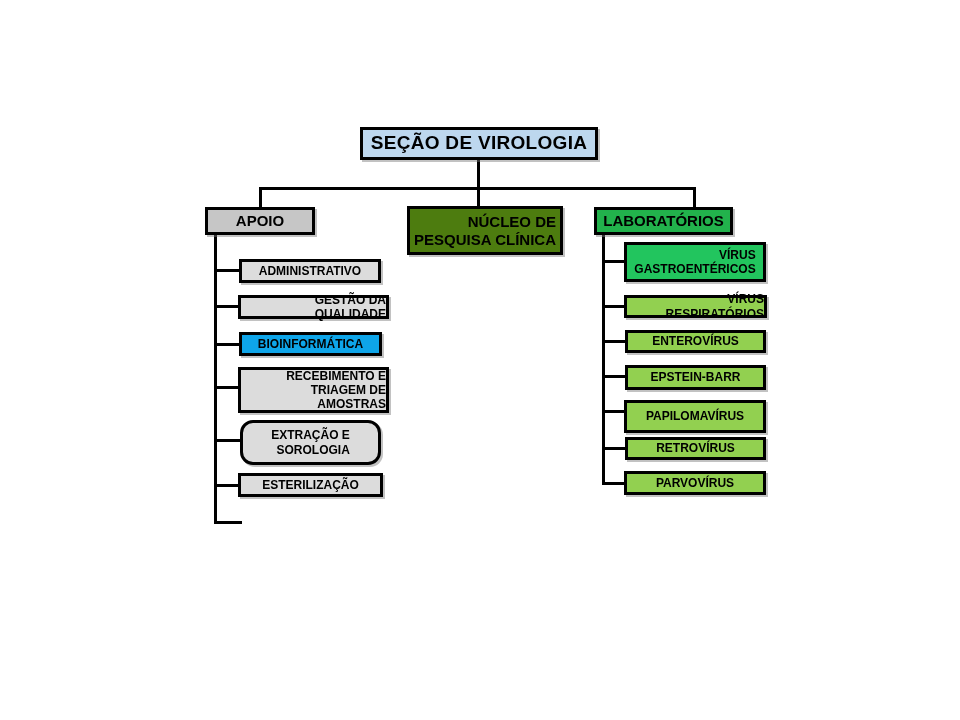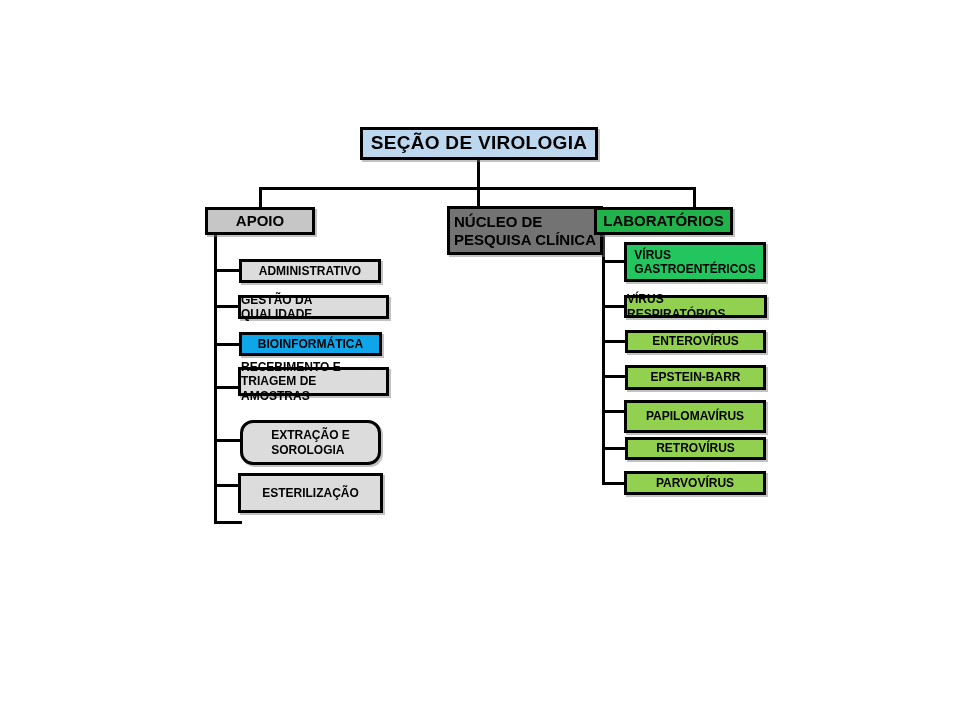--- a/index.html
+++ b/index.html
@@ -4,38 +4,38 @@
 <style>
   html,body{margin:0;padding:0;background:#fff;}
   .stage{
     position:relative;width:960px;height:720px;background:#ffffff;overflow:hidden;
     font-family:"Liberation Sans","DejaVu Sans",sans-serif;
   }
   .box{
     position:absolute;box-sizing:border-box;
     border:3px solid #000;
     display:flex;align-items:center;justify-content:center;
-    text-align:left;font-weight:bold;color:#000;
+    text-align:right;font-weight:bold;color:#000;
     white-space:pre-line;line-height:1.18;
     box-shadow:2px 2px 0 rgba(120,120,120,0.45);
   }
   .ln{position:absolute;background:#000;}
   .root-box{left:360px;top:127px;width:238px;height:33px;font-size:19px;letter-spacing:0.3px;}
   .branch-box{font-size:15px;}
   .apoio-box{left:205px;top:207px;width:110px;height:28px;}
   .nucleo-box{left:407px;top:206px;width:156px;height:49px;}
   .lab-box{left:594px;top:207px;width:139px;height:28px;}
   .child{font-size:12px;}
   
   .ap0{left:239px;top:259px;width:142px;height:24px;}
   .ap1{left:238px;top:295px;width:151px;height:24px;}
   .ap2{left:239px;top:332px;width:143px;height:24px;}
-  .ap3{left:238px;top:367px;width:151px;height:29px;}
+  .ap3{left:238px;top:367px;width:151px;height:46px;}
   .ap4{left:240px;top:420px;width:141px;height:45px;border-radius:13px;}
-  .ap5{left:238px;top:473px;width:145px;height:40px;}
+  .ap5{left:238px;top:473px;width:145px;height:24px;}
   .ap6{left:240px;top:510px;width:142px;height:24px;}
   
   .lb0{left:624px;top:242px;width:142px;height:40px;}
   .lb1{left:624px;top:295px;width:143px;height:23px;}
   .lb2{left:625px;top:330px;width:141px;height:23px;}
   .lb3{left:625px;top:365px;width:141px;height:25px;}
   .lb4{left:624px;top:400px;width:142px;height:33px;}
   .lb5{left:625px;top:437px;width:141px;height:23px;}
   .lb6{left:624px;top:471px;width:142px;height:24px;}
 </style>
@@ -64,21 +64,21 @@
   <div class="ln" style="left: 602px; top: 305px; width: 24px; height: 3px; background-color: rgb(0, 0, 0);"></div>
   <div class="ln" style="left: 602px; top: 340px; width: 25px; height: 3px; background-color: rgb(0, 0, 0);"></div>
   <div class="ln" style="left: 602px; top: 375px; width: 25px; height: 3px; background-color: rgb(0, 0, 0);"></div>
   <div class="ln" style="left: 602px; top: 410px; width: 24px; height: 3px; background-color: rgb(0, 0, 0);"></div>
   <div class="ln" style="left: 602px; top: 447px; width: 25px; height: 3px; background-color: rgb(0, 0, 0);"></div>
   <div class="ln" style="left: 602px; top: 482px; width: 24px; height: 3px; background-color: rgb(0, 0, 0);"></div>
 
   <div class="box root-box" style="background-color: rgb(189, 215, 238);">SEÇÃO DE VIROLOGIA</div>
 
   <div class="box branch-box apoio-box" style="background-color: rgb(198, 198, 198);">APOIO</div>
-  <div class="box branch-box nucleo-box" style="background-color: #737373; margin-left: 40px;">NÚCLEO DE
+  <div class="box branch-box nucleo-box" style="background-color: #4d7c0f;">NÚCLEO DE
 PESQUISA CLÍNICA</div>
   <div class="box branch-box lab-box" style="background-color: rgb(34, 178, 76);">LABORATÓRIOS</div>
 
   <div class="box child ap0" style="background-color: rgb(220, 220, 220);">ADMINISTRATIVO</div>
   <div class="box child ap1" style="background-color: rgb(220, 220, 220);">GESTÃO DA QUALIDADE</div>
   <div class="box child ap2" style="background-color: #0ea5e9;">BIOINFORMÁTICA</div>
   <div class="box child ap3" style="background-color: rgb(220, 220, 220);">RECEBIMENTO E
 TRIAGEM DE AMOSTRAS</div>
   <div class="box child ap4" style="background-color: rgb(220, 220, 220);">EXTRAÇÃO E
 SOROLOGIA</div>

